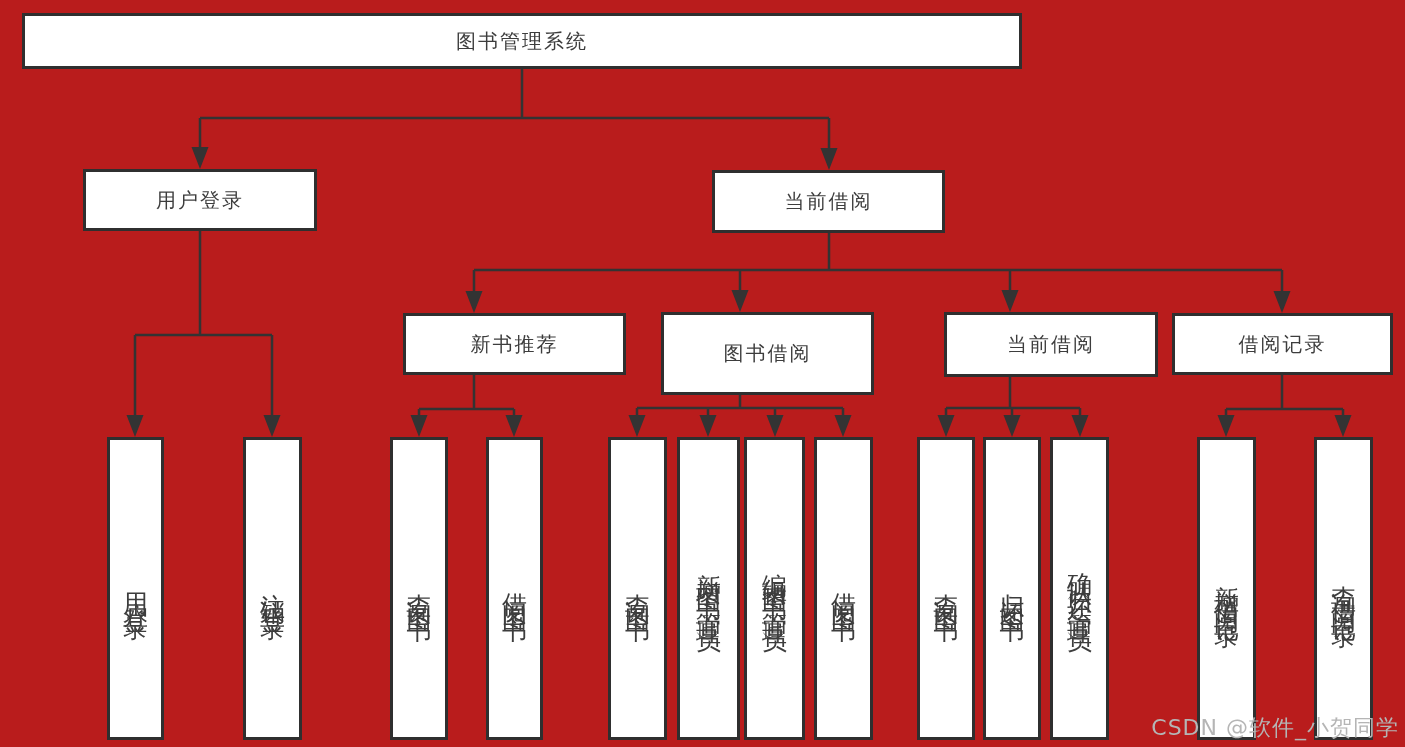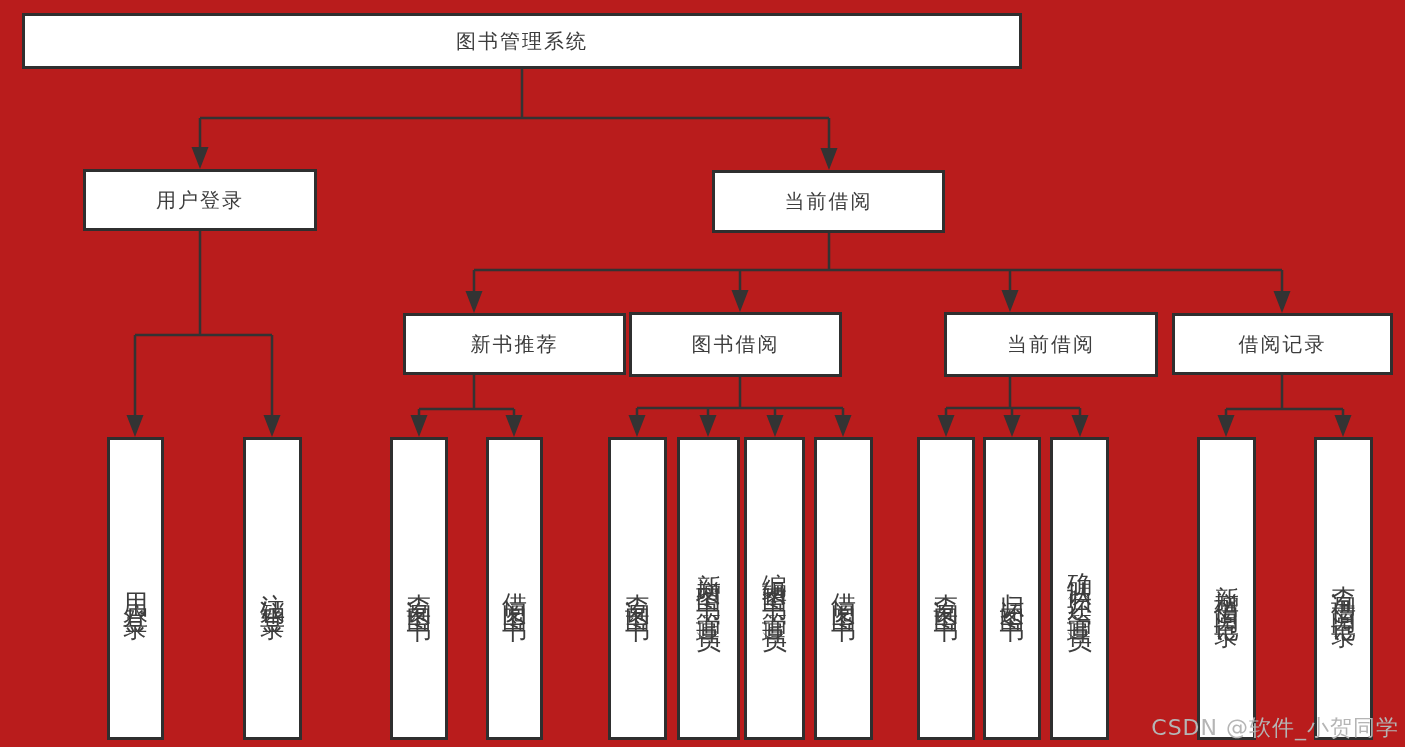--- a/index.html
+++ b/index.html
@@ -123,21 +123,21 @@
   <div class="box h" style="left:83px; top:169px; width:234px; height:62px;">
     <span>用户登录</span>
   </div>
   <div class="box h" style="left:712px; top:170px; width:233px; height:63px;">
     <span>当前借阅</span>
   </div>
 
   <div class="box h" style="left:363px; top:313px; width:223px; height:62px;margin-left:40px;">
     <span>新书推荐</span>
   </div>
-  <div class="box h" style="left:629px; top:312px; width:213px; height:65px;">
+  <div class="box h" style="left:661px; top:312px; width:213px; height:83px;">
     <span>图书借阅</span>
   </div>
   <div class="box h" style="left:944px; top:312px; width:214px; height:65px;">
     <span>当前借阅</span>
   </div>
   <div class="box h" style="left:1172px; top:313px; width:221px; height:62px;">
     <span>借阅记录</span>
   </div>
 
   <div class="box v" style="left:107px; top:437px; width:57px; height:303px;">

